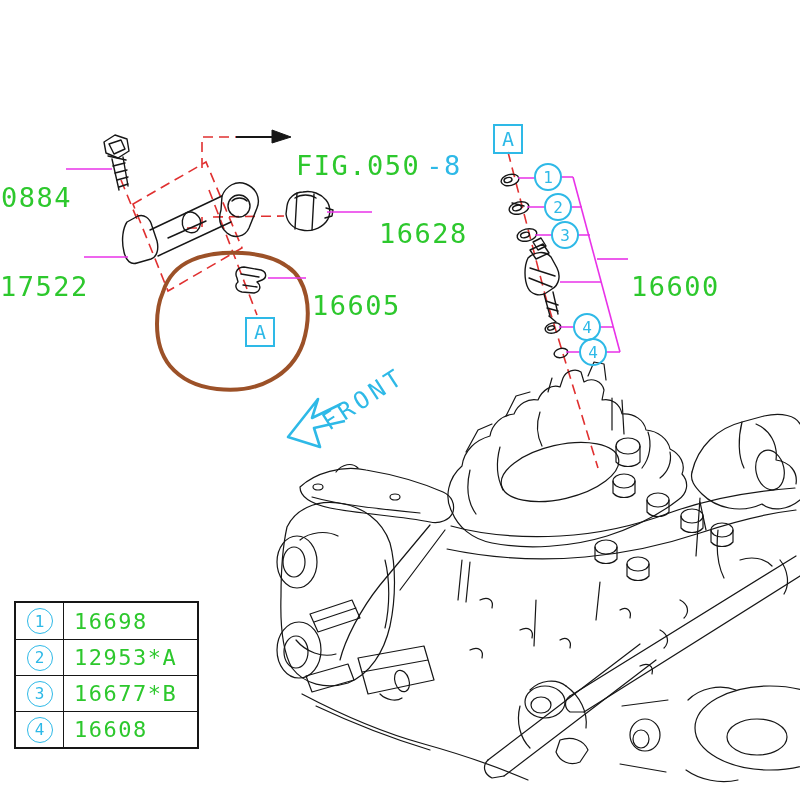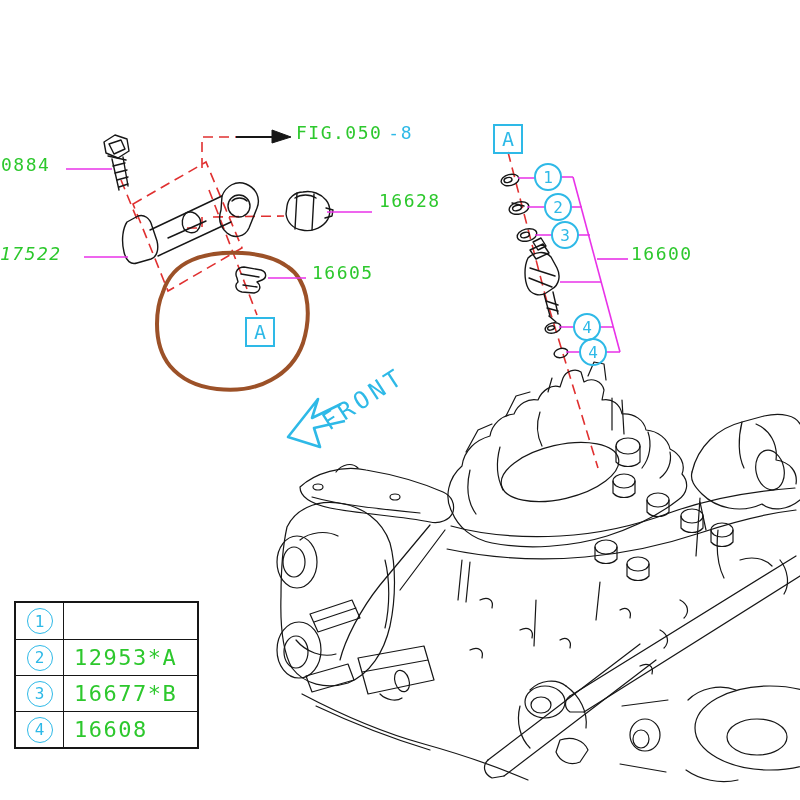--- a/index.html
+++ b/index.html
@@ -1,20 +1,20 @@
 <!DOCTYPE html>
 <html><head>
 <meta charset="utf-8">
 <style>
   html,body{margin:0;padding:0;background:#ffffff;}
   #stage{position:relative;width:800px;height:800px;background:#fff;overflow:hidden;
          font-family:"DejaVu Sans Mono", monospace;}
   svg{position:absolute;left:0;top:0;}
-  .lbl{position:absolute;font-size:18px;letter-spacing:1.5px;color:#2dc82d;
-       white-space:nowrap;line-height:1;cursor:default;}
+  .lbl{position:absolute;font-size:27px;letter-spacing:1.5px;color:#2dc82d;
+       white-space:nowrap;line-height:1;cursor:default;margin-top:28px;}
   .lbl .suffix{color:#2eb9e7;margin-left:6px;}
   .abox{position:absolute;width:26px;height:26px;border:2px solid #2eb9e7;
         display:flex;align-items:center;justify-content:center;
         font-size:20px;color:#2eb9e7;background:transparent;}
   .callout{position:absolute;width:24px;height:24px;border:2px solid #2eb9e7;
            border-radius:50%;display:flex;align-items:center;justify-content:center;
            font-size:16px;color:#2eb9e7;background:transparent;}
   
   #legend{position:absolute;left:14px;top:601px;width:185px;height:148px;
           border:2px solid #161616;box-sizing:border-box;}
@@ -218,21 +218,21 @@
     <path d="M272,130 L291,137 L272,143 Z" stroke-width="1"></path>
   </g>
 
   <g>
     <path d="M341,404 L312,418 L318,399 L288,437 L320,447 L314,428 L345,421" stroke="#2eb9e7" stroke-width="2.6" fill="none" stroke-linejoin="round"></path>
     <text transform="translate(329,431) rotate(-33)" font-family="DejaVu Sans Mono, monospace" font-size="24" letter-spacing="4" fill="#2eb9e7">FRONT</text>
   </g>
 </svg>
 
   <div class="lbl" style="left:1px;top:156px;text-align:center;">0884</div>
-  <div class="lbl" style="left:0px;top:245px;font-style:italic;">17522</div>
+  <div class="lbl" style="left:0px;top:245px;">17522</div>
   <div class="lbl" style="left:379px;top:192px;">16628</div>
   <div class="lbl" style="left:312px;top:264px;">16605</div>
   <div class="lbl" style="left:631px;top:245px;text-align:center;">16600</div>
 
   <div class="lbl" style="left:296px;top:124px;">
     <span>FIG.050</span><span class="suffix">-8</span>
   </div>
 
   <div class="abox" style="left:245px;top:317px;">
     <span>A</span>
@@ -245,20 +245,21 @@
   <div class="callout" style="left:544px;top:193px;">2</div>
   <div class="callout" style="left:551px;top:221px;">3</div>
   <div class="callout" style="left:573px;top:313px;">4</div>
   <div class="callout" style="left:579px;top:338px;">4</div>
 
   <div id="legend">
     <div class="legrow">
       <div class="legnum">
         <span class="circ">1</span>
       </div>
+      <div class="legpart">16698</div>
     </div>
     <div class="legrow">
       <div class="legnum">
         <span class="circ">2</span>
       </div>
       <div class="legpart">12953*A</div>
     </div>
     <div class="legrow">
       <div class="legnum">
         <span class="circ">3</span>

